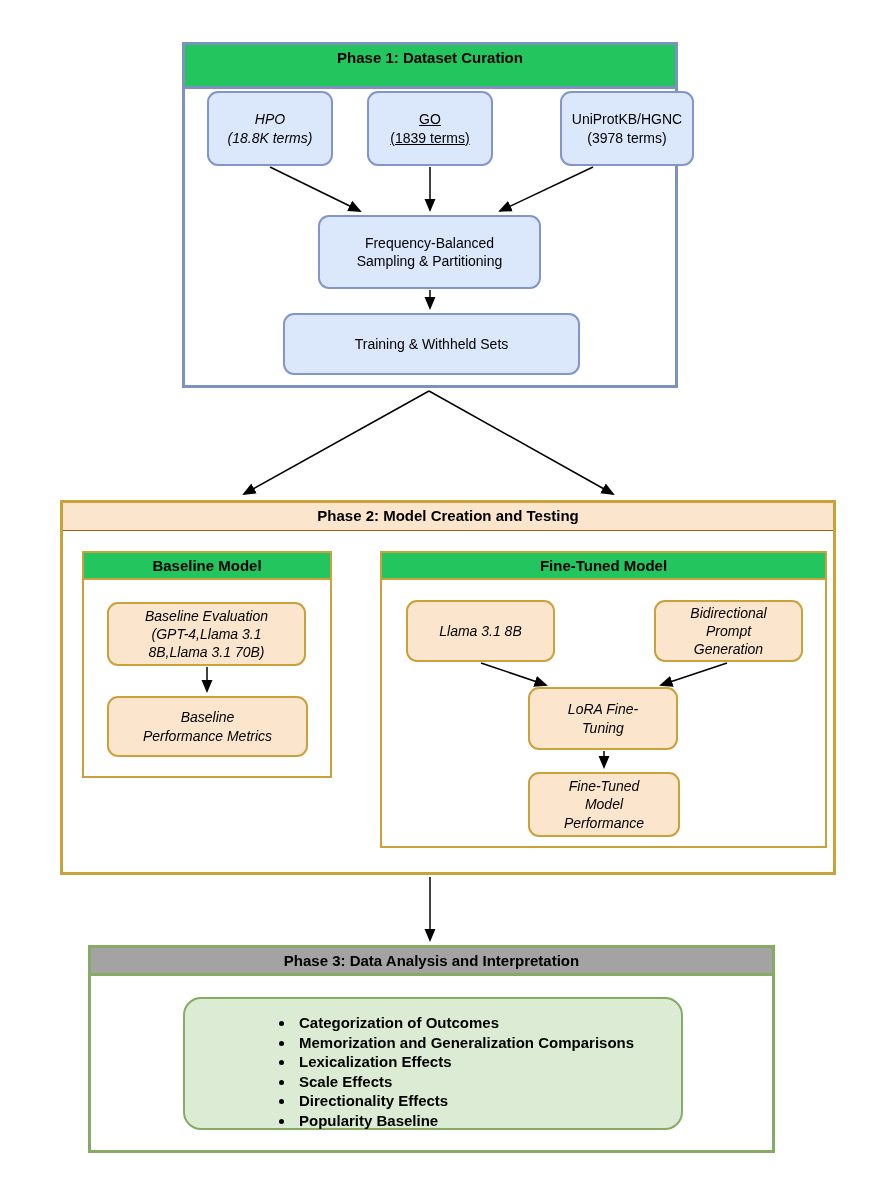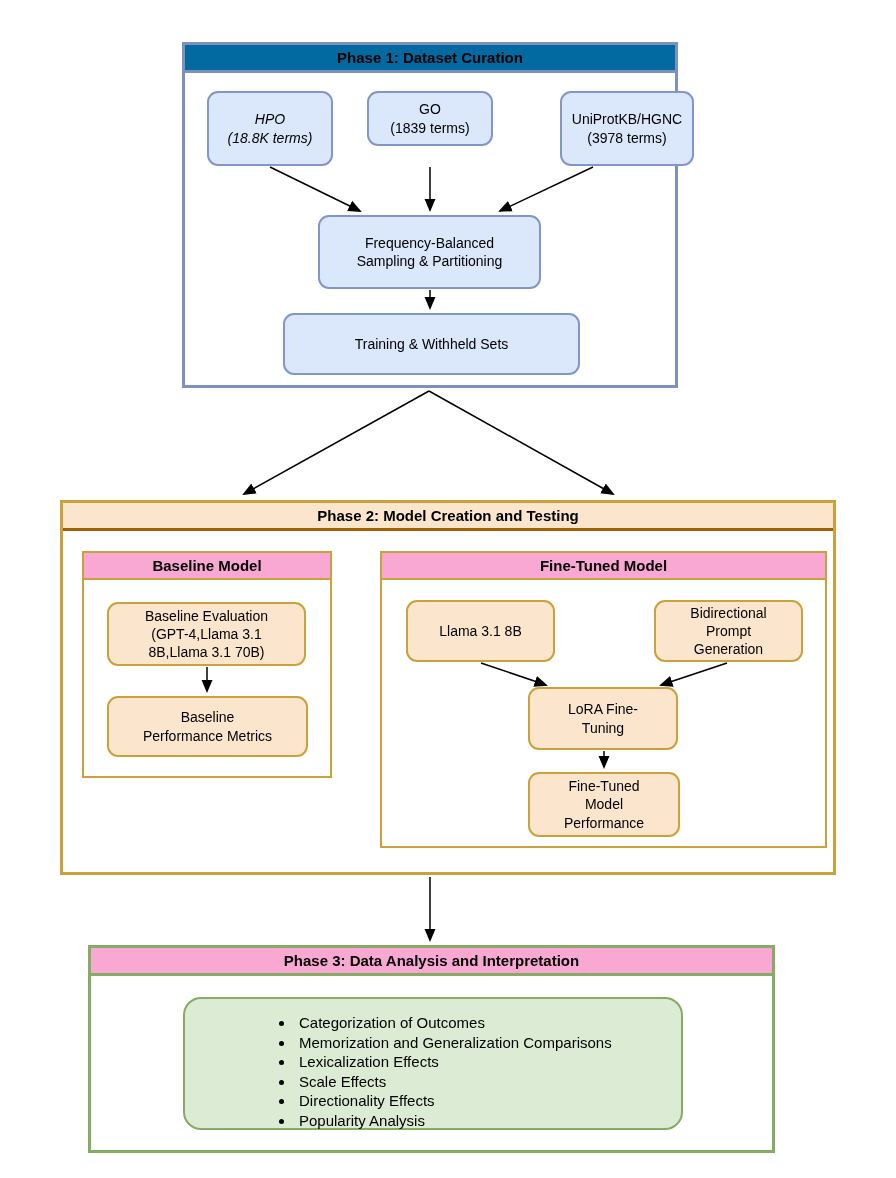--- a/index.html
+++ b/index.html
@@ -12,66 +12,66 @@
     overflow: hidden;
   }
   .container { position: absolute; background: #fff; box-sizing: border-box; }
   .container .band {
     position: absolute; left: 0; top: 0; right: 0;
     font-weight: bold; font-size: 15px; text-align: center;
     box-sizing: border-box;
   }
   
   .p1 { border: 3px solid #7d91c1; }
-  .p1 .band { height: 28px; line-height: 26px; background: #0369a1; border-bottom: 3px solid #7d91c1; }
+  .p1 .band { height: 44px; line-height: 26px; background: #22c55e; border-bottom: 3px solid #7d91c1; }
   .node-blue {
     position: absolute; box-sizing: border-box;
     background: #dbe7fa; border: 2px solid #8496c9; border-radius: 11px;
     display: flex; align-items: center; justify-content: center;
     text-align: center; font-size: 14px; line-height: 1.3;
     white-space: pre-line; padding: 2px 4px;
   }
   
   .p2 { border: 3px solid #c9a23c; }
-  .p2 .band { height: 28px; line-height: 26px; background: #fbe6cd; border-bottom: 3px solid #a16207; }
+  .p2 .band { height: 28px; line-height: 26px; background: #fbe6cd; border-bottom: 1px solid #a16207; }
   .sub { border: 2px solid #c9a23c; }
-  .sub .band { height: 27px; line-height: 25px; background: #f9a8d4; border-bottom: 2px solid #c9a23c; }
+  .sub .band { height: 27px; line-height: 25px; background: #22c55e; border-bottom: 2px solid #c9a23c; }
   .node-orange {
     position: absolute; box-sizing: border-box;
     background: #fbe6cd; border: 2px solid #c9a23c; border-radius: 11px;
     display: flex; align-items: center; justify-content: center;
     text-align: center; font-size: 14px; line-height: 1.3;
-    white-space: pre-line; padding: 2px 20px;
+    white-space: pre-line; padding: 2px 20px; font-style: italic;
   }
   
   .p3 { border: 3px solid #85ab64; }
-  .p3 .band { height: 28px; line-height: 26px; background: #f9a8d4; border-bottom: 3px solid #85ab64; }
+  .p3 .band { height: 28px; line-height: 26px; background: #a3a3a3; border-bottom: 3px solid #85ab64; }
   .bullets-box {
     position: absolute; box-sizing: border-box;
     background: #dcebd3; border: 2px solid #85ab64; border-radius: 18px;
   }
   .bullets-box ul {
     margin: 14px 0 0 0; padding: 0 10px 0 110px;
     font-size: 15px; line-height: 19.5px;
   }
-  .bullets-box li { margin: 0; padding-left: 4px; }
+  .bullets-box li { margin: 0; padding-left: 4px; font-weight: bold; }
   
   .arrows { position: absolute; left: 0; top: 0; width: 896px; height: 1178px; pointer-events: none; z-index: 10; }
 </style>
 </head>
 <body>
 
 <div class="canvas">
 
   <div class="container p1" style="left:182px; top:42px; width:496px; height:346px;">
     <div class="band">Phase 1: Dataset Curation</div>
   </div>
   <div class="node-blue" style="left:207px; top:91px; width:126px; height:75px;font-style:italic;">HPO
 (18.8K terms)</div>
-  <div class="node-blue" style="left:367px; top:91px; width:126px; height:55px;">GO
+  <div class="node-blue" style="left:367px; top:91px; width:126px; height:75px;text-decoration:underline;">GO
 (1839 terms)</div>
   <div class="node-blue" style="left:528px; top:91px; width:134px; height:75px;margin-left:32px;">UniProtKB/HGNC
 (3978 terms)</div>
   <div class="node-blue" style="left:283px; top:313px; width:297px; height:62px;">Training &amp; Withheld Sets</div>
   <div class="node-blue" style="left:318px; top:215px; width:223px; height:74px;">Frequency-Balanced
 Sampling &amp; Partitioning</div>
 
   <div class="container p2" style="left:60px; top:500px; width:776px; height:375px;">
     <div class="band">Phase 2: Model Creation and Testing</div>
   </div>
@@ -98,21 +98,21 @@
   <div class="container p3" style="left:88px; top:945px; width:687px; height:208px;">
     <div class="band">Phase 3: Data Analysis and Interpretation</div>
   </div>
   <div class="bullets-box" style="left:183px; top:997px; width:500px; height:133px;">
     <ul>
         <li>Categorization of Outcomes</li>
         <li>Memorization and Generalization Comparisons</li>
         <li>Lexicalization Effects</li>
         <li>Scale Effects</li>
         <li>Directionality Effects</li>
-        <li>Popularity Analysis</li>
+        <li>Popularity Baseline</li>
       </ul>
   </div>
 
   <svg class="arrows" viewBox="0 0 896 1178" xmlns="http://www.w3.org/2000/svg">
     <defs>
       <marker id="ah" viewBox="0 0 10 10" refX="8.5" refY="5" markerWidth="9" markerHeight="9" orient="auto">
         <path d="M0,0.8 L10,5 L0,9.2 z" fill="#000"></path>
       </marker>
     </defs>
     <g stroke="#000" stroke-width="1.5" fill="none">

